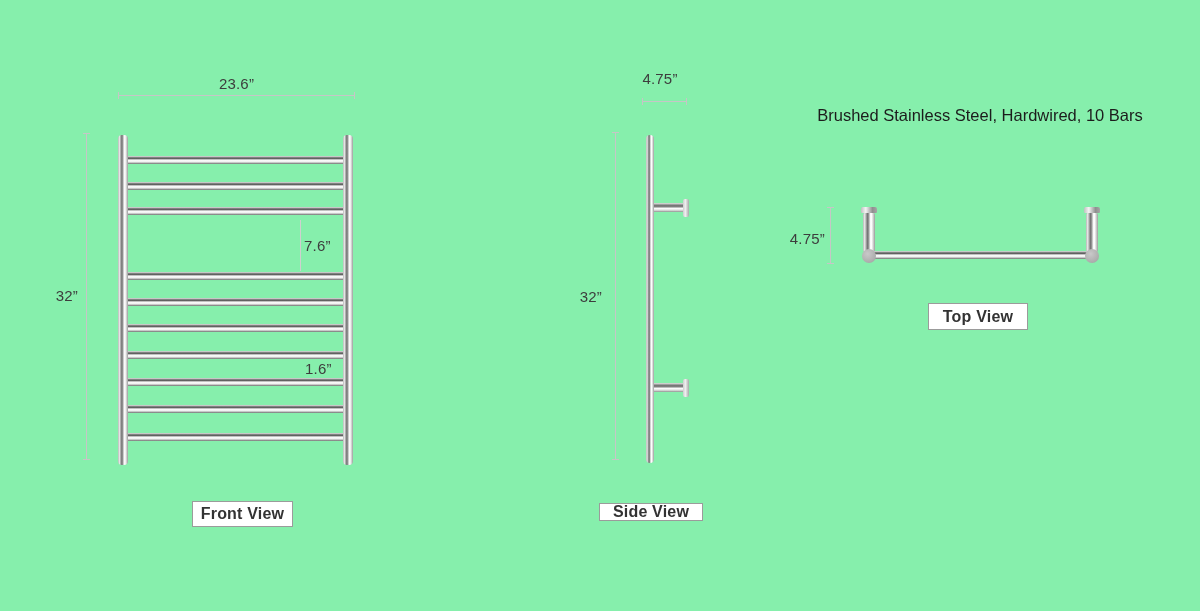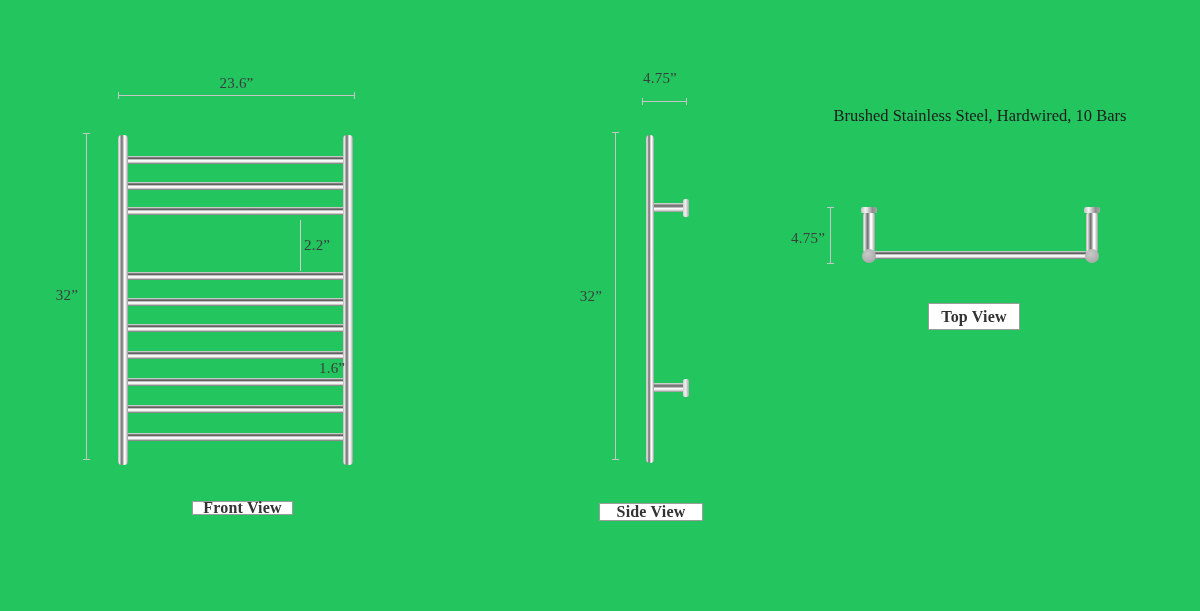--- a/index.html
+++ b/index.html
@@ -5,23 +5,22 @@
   html, body {
     margin: 0;
     padding: 0;
     background: #ffffff;
     font-family: "Liberation Sans", sans-serif;
   }
   #stage {
     position: relative;
     width: 1200px;
     height: 611px;
-    background: #22c55e;
+    background: #86efac;
     overflow: hidden;
-    font-family: Liberation Serif, serif;
   }
 
   
   .dim-text {
     position: absolute;
     font-size: 15px;
     color: #3d3d3d;
     letter-spacing: 0.2px;
     white-space: nowrap;
   }
@@ -168,25 +167,25 @@
     <div class="bar-chrome fbar" style="top:324px;"></div>
     <div class="bar-chrome fbar" style="top:351px;"></div>
     <div class="bar-chrome fbar" style="top:378px;"></div>
     <div class="bar-chrome fbar" style="top:405px;"></div>
     <div class="bar-chrome fbar" style="top:433px;"></div>
 
     <div class="post-chrome" style="left:118px; top:135px; width:10px; height:330px;"></div>
     <div class="post-chrome" style="left:343px; top:135px; width:10px; height:330px;"></div>
 
     <div class="dim-v-plain" style="left:300px; top:220px; height:51px;"></div>
-    <div class="dim-text" style="left:304px; top:237px;">2.2”</div>
-
-    <div class="dim-text" style="left:319px; top:360px;">1.6”</div>
-
-    <div class="view-label" style="left:192px; top:501px; width:101px; height:14px;">Front View</div>
+    <div class="dim-text" style="left:304px; top:237px;">7.6”</div>
+
+    <div class="dim-text" style="left:305px; top:360px;">1.6”</div>
+
+    <div class="view-label" style="left:192px; top:501px; width:101px; height:26px;">Front View</div>
   </div>
 
   <div>
 
     <div class="dim-text" style="left:620px; top:70px; width:80px; text-align:center;">4.75”</div>
     <div class="dim-h" style="left:642px; top:101px; width:45px;"></div>
 
     <div class="dim-text" style="left:567px; top:288px; width:35px; text-align:right;">32”</div>
     <div class="dim-v" style="left:615px; top:132px; height:328px;"></div>
 
@@ -210,16 +209,16 @@
     <div class="tv-cap" style="left:861px; top:207px;"></div>
     <div class="post-chrome" style="left:863px; top:213px; width:12px; height:39px; border-radius:2px;"></div>
     <div class="tv-cap" style="left:1084px; top:207px;"></div>
     <div class="post-chrome" style="left:1086px; top:213px; width:12px; height:39px; border-radius:2px;"></div>
 
     <div class="bar-chrome" style="left:865px; top:251px; width:232px;"></div>
 
     <div class="joint-circle" style="left:862px; top:249px;"></div>
     <div class="joint-circle" style="left:1085px; top:249px;"></div>
 
-    <div class="view-label" style="left:928px; top:303px; width:92px; height:27px;">Top View</div>
+    <div class="view-label" style="left:928px; top:303px; width:100px; height:27px;">Top View</div>
   </div>
 
 </div>
 
 </body></html>

